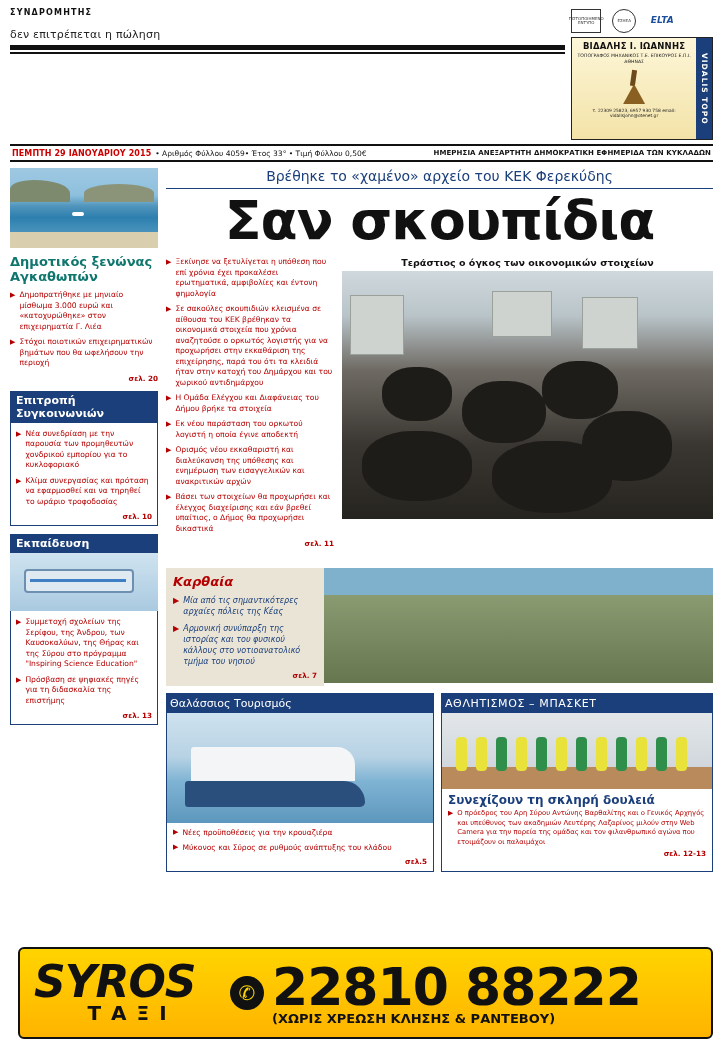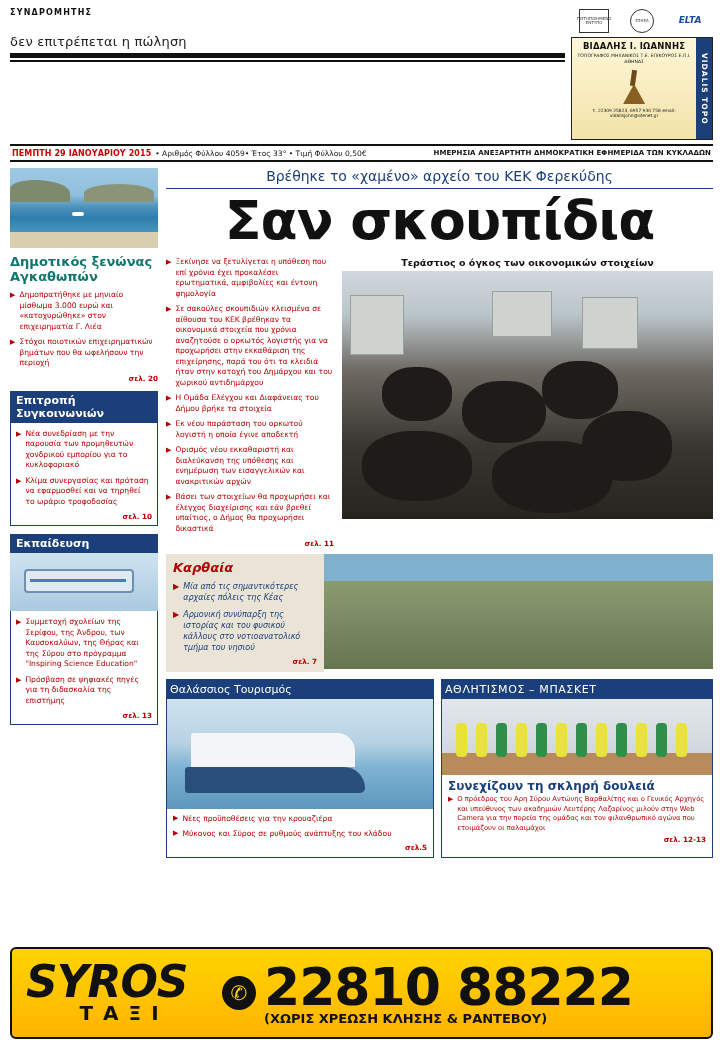--- a/index.html
+++ b/index.html
@@ -10,36 +10,36 @@
     font-family: "DejaVu Sans", sans-serif;
     overflow: hidden;
     position: relative;
   }
   .page { width: 723px; height: 1049px; position: relative; padding: 8px 10px; }
 
   
   .masthead { display: flex; align-items: stretch; height: 132px; }
   .mh-left { width: 560px; position: relative; }
   .sub-badge { font-size: 8px; font-weight: bold; letter-spacing: 1.2px; color: #111; }
-  .sub-badge2 { font-size: 13px; color: #222; margin-top: 17px; letter-spacing: .2px;}
+  .sub-badge2 { font-size: 11px; color: #222; margin-top: 11px; letter-spacing: .2px;}
   .logo-wrap { margin-top: 4px; position: relative; }
   .logo-title {
     font-family: "DejaVu Sans", sans-serif;
     font-weight: bold;
     font-size: 62px;
     line-height: 68px;
     letter-spacing: -1px;
     color: #0a0a0a;
     white-space: nowrap;
   }
   .logo-rule { height: 5px; background: #111; margin-top: 2px; }
   .logo-rule2 { height: 2px; background: #111; margin-top: 2px; }
 
   .mh-right { width: 143px; margin-left: 6px; display: flex; flex-direction: column; }
-  .stamps { display: flex; gap: 21px; justify-content: center; align-items: center; height: 26px; }
+  .stamps { display: flex; gap: 11px; justify-content: flex-start; align-items: center; height: 26px; }
   .stamp {
     width: 30px; height: 24px; border: 1px solid #333; font-size: 4px;
     display: flex; align-items: center; justify-content: center; text-align: center;
     color: #333; background: #fff; line-height: 1.1; padding: 1px;
   }
   .stamp.round { border-radius: 50%; width: 24px; height: 24px; }
   .stamp.elta { border: none; font-size: 9px; font-weight: bold; font-style: italic; color: #1b4e9b; }
   .ad-box {
     margin-top: 3px; border: 1px solid #222; flex: 1;
     background: linear-gradient(#fdf6d8, #f3e3a8);
@@ -149,42 +149,42 @@
   .photo-ship .decks { position: absolute; left: 24px; bottom: 42px; width: 164px; height: 34px; background: #f3f5f7; border-radius: 3px 18px 0 0; }
 
   .photo-basket {
     width: 100%; height: 76px;
     background: linear-gradient(#e3e7ea, #c9d0d6);
     position: relative; overflow: hidden;
   }
   .photo-basket .floor { position: absolute; left: 0; bottom: 0; width: 100%; height: 22px; background: #b98a5c; }
   .photo-basket .player { position: absolute; bottom: 18px; width: 11px; height: 34px; border-radius: 4px; }
 
-  .mid-row { display: flex; margin-top: 6px; }
+  .mid-row { display: flex; margin-top: 20px; }
   .karth-left { width: 158px; background: #e9e4d6; padding: 6px 7px; }
   .karth-right { flex: 1; margin-left: 0; }
   .karth-title { color: #b40000; font-weight: bold; font-style: italic; font-size: 13px; }
   .karth-p { color: #1b3f7a; font-style: italic; font-size: 8px; line-height: 11px; margin-top: 6px; display: flex; gap: 4px; }
   .karth-p .bt { color: #b40000; flex: none; font-style: normal; }
 
   .bottom-row { display: flex; margin-top: 7px; }
   .bb-left { width: 268px; border: 1px solid #1b3f7a; }
   .bb-right { flex: 1; margin-left: 7px; border: 1px solid #1b3f7a; }
   .bb-head { background: #1b3f7a; color: #fff; font-weight: normal; font-size: 11px; padding: 3px 3px; }
   .bb-head.sports { background: #1b3f7a; letter-spacing: .6px; }
   .bb-body { padding: 5px 6px; }
   .bb-line { display: flex; gap: 4px; margin-bottom: 4px; }
   .bb-line .bt { color: #b40000; font-size: 7px; flex: none; }
   .bb-line .tx { color: #b40000; font-size: 7.6px; line-height: 10.5px; }
   .sports-title { color: #1b3f7a; font-weight: bold; font-size: 12px; padding: 4px 6px 2px; }
   .sports-p { font-size: 6.8px; line-height: 9.5px; color: #b40000; padding: 0 6px; display: flex; gap: 4px; }
 
   
   .footer-ad {
-    position: absolute; left: 10px; right: 10px; bottom: 10px; height: 92px;
+    position: absolute; left: 18px; right: 10px; bottom: 10px; height: 92px;
     background: linear-gradient(#ffd400, #ffb400);
     border: 2px solid #111; border-radius: 6px;
     display: flex; align-items: center; padding: 0 14px;
   }
   .fa-logo { width: 196px; }
   .fa-syros {
     font-size: 44px; font-weight: bold; font-style: italic; color: #111;
     line-height: 42px; letter-spacing: -1px;
   }
   .fa-taxi {

